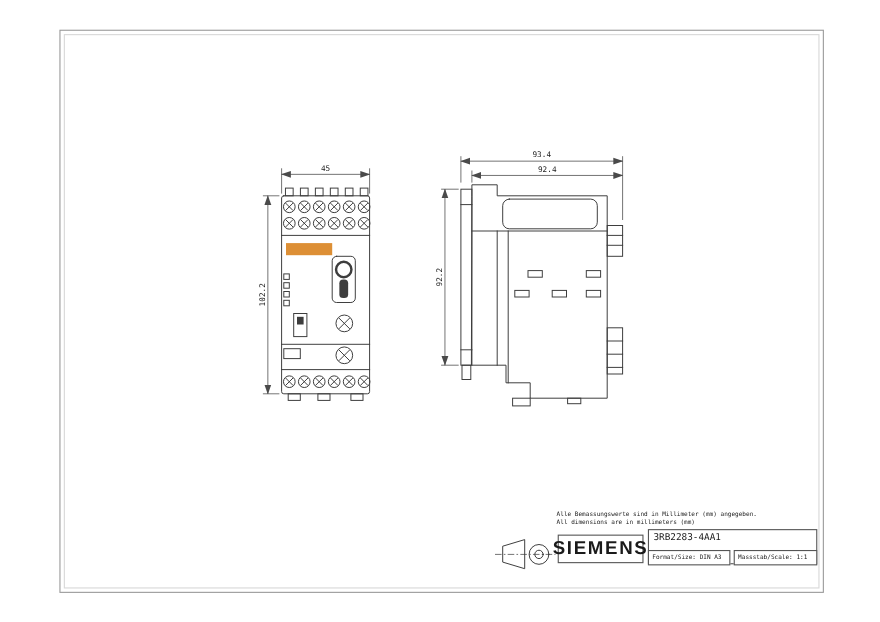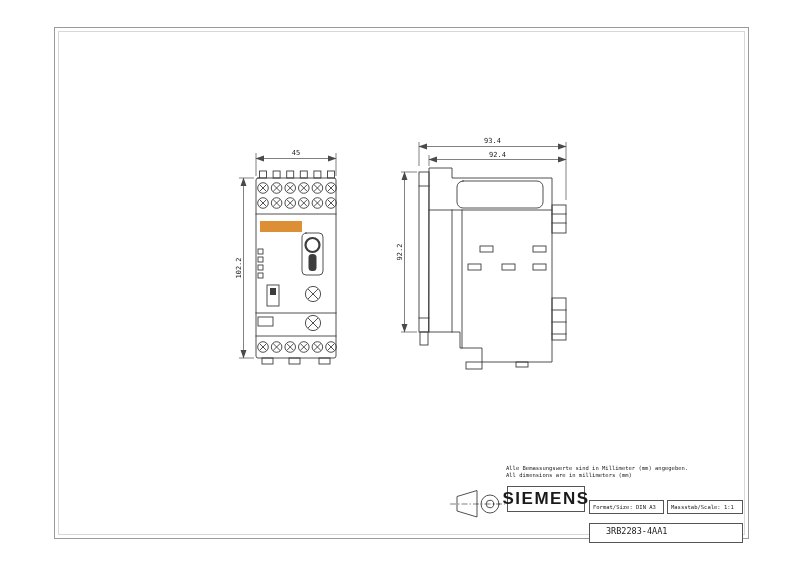--- a/index.html
+++ b/index.html
@@ -16,22 +16,22 @@
   .dim{stroke:#4a4a4a;stroke-width:0.7;fill:none;}
   .ctr{stroke:#4a4a4a;stroke-width:0.7;fill:none;stroke-dasharray:6 2 1.5 2;}
   .dimtxt{font-family:"DejaVu Sans Mono",monospace;font-size:7px;fill:#222;}
   .note{position:absolute;left:506px;top:465px;width:245px;color:#222;
         font-family:"DejaVu Sans Mono",monospace;font-size:5.5px;line-height:6.5px;}
   .tb-cell{position:absolute;border:1px solid #555;background:#fff;color:#1a1a1a;
            font-family:"DejaVu Sans Mono",monospace;box-sizing:border-box;}
   .tb-brand{left:507px;top:486px;width:78px;height:26px;display:flex;align-items:center;
             justify-content:center;font-family:"Liberation Sans",sans-serif;
             font-weight:bold;font-size:17px;letter-spacing:1.5px;}
-  .tb-part{left:589px;top:481px;width:154px;height:20px;font-size:8.5px;
-           line-height:15px;padding-left:16px;margin-top:42px;}
+  .tb-part{left:589px;top:481px;width:154px;height:32px;font-size:8.5px;
+           line-height:15px;padding-left:4px;}
   .tb-format{left:589px;top:500px;width:75px;height:14px;font-size:5.5px;
              line-height:13px;padding-left:3px;}
   .tb-scale{left:667px;top:500px;width:76px;height:14px;font-size:5.5px;
             line-height:13px;padding-left:3px;}
 </style>
 </head>
 <body>
 
 <div id="stage">
   <div class="frame-outer"></div>

